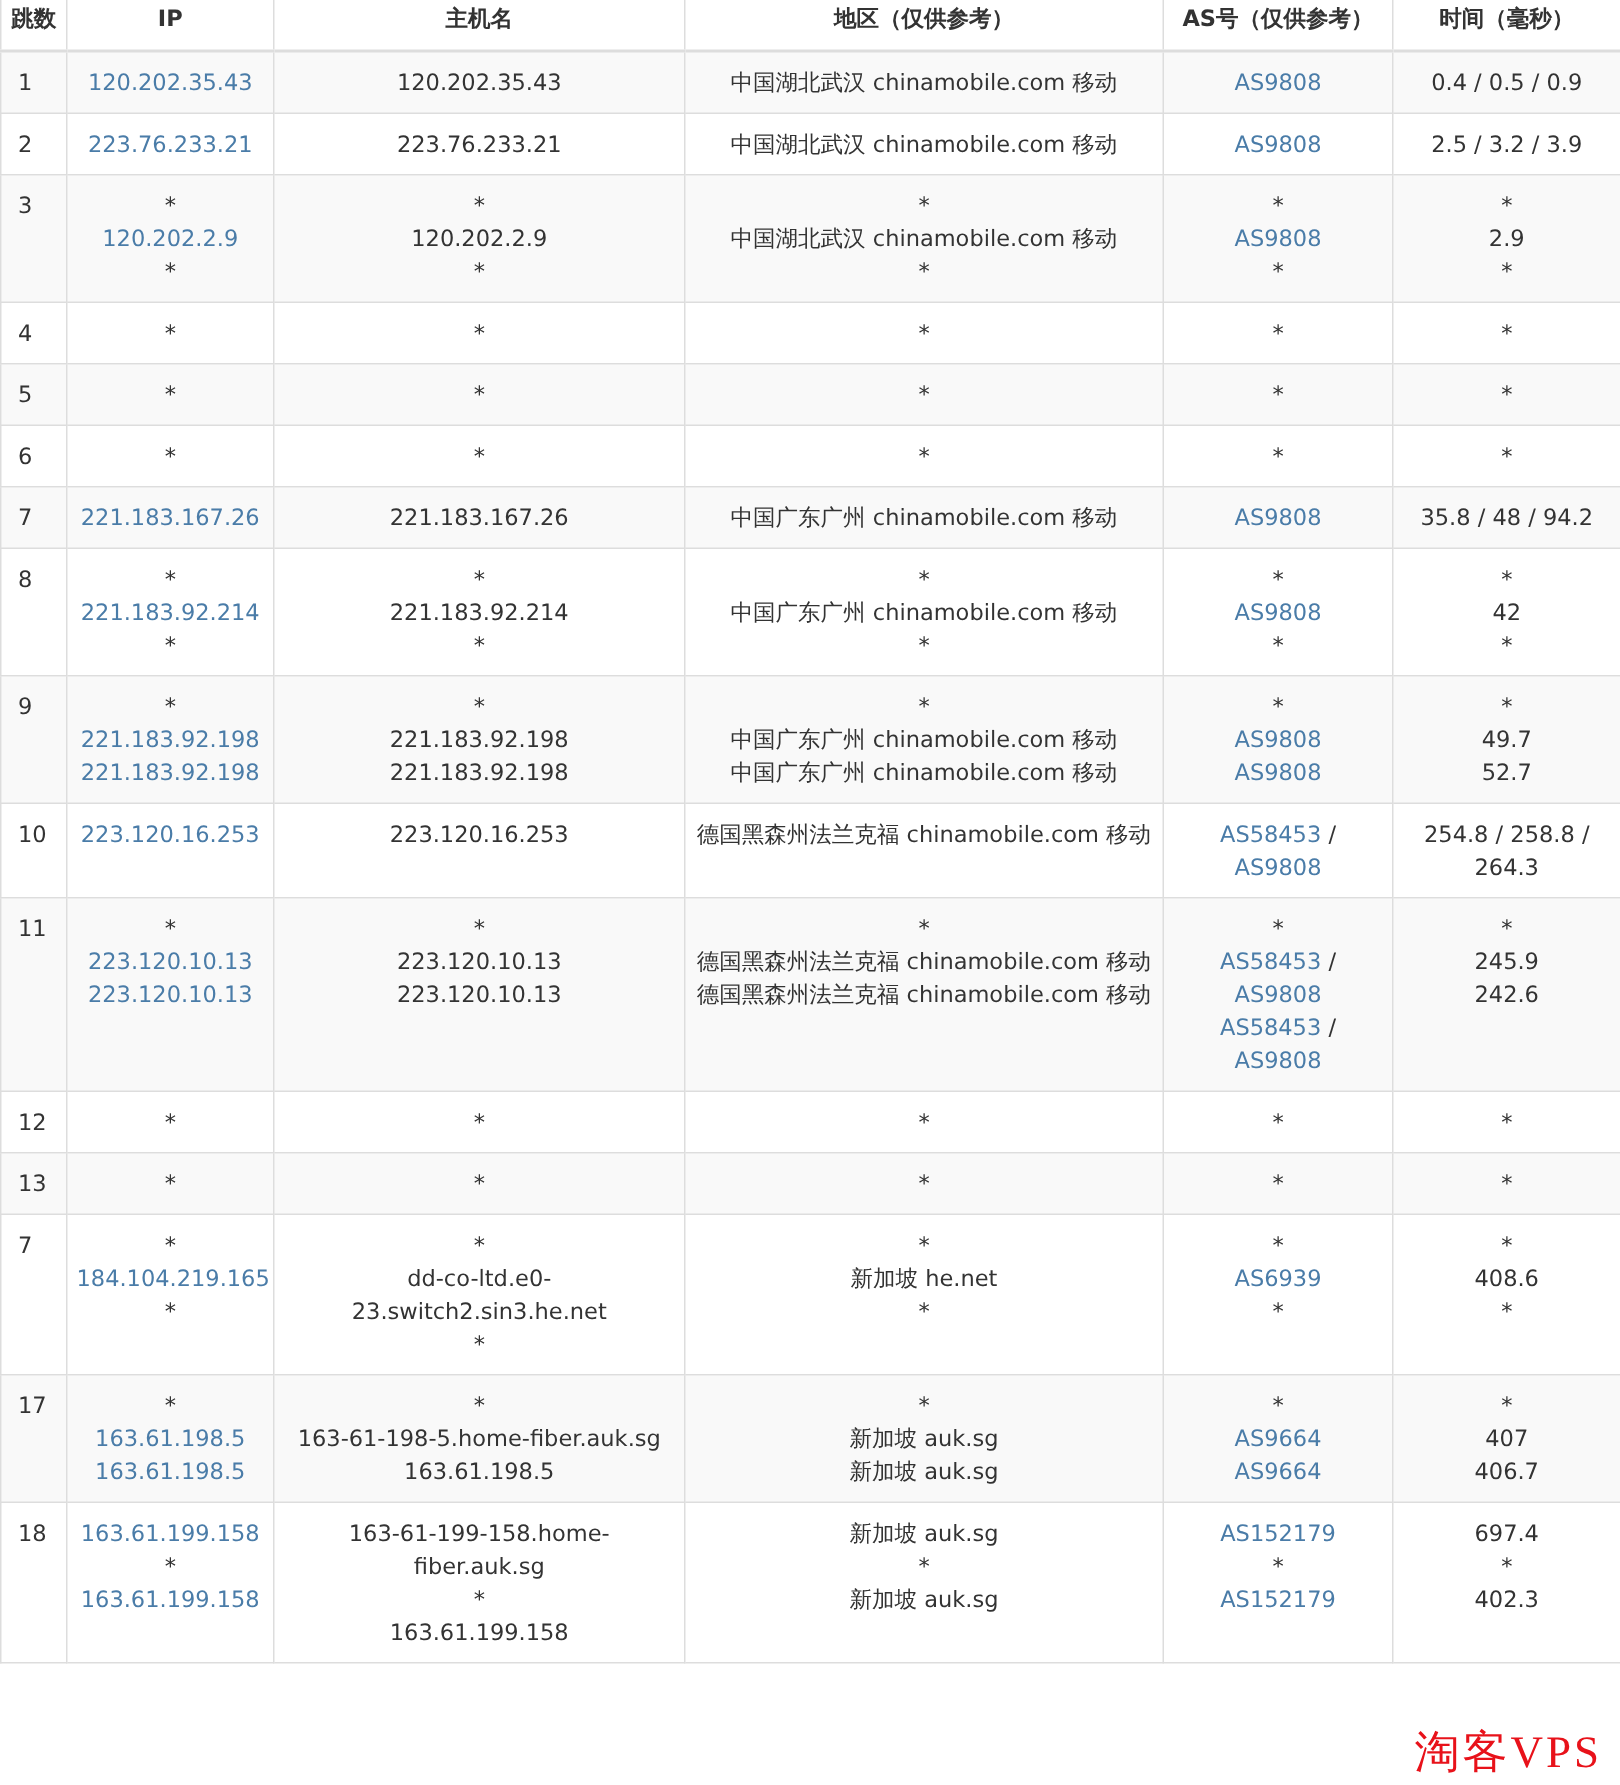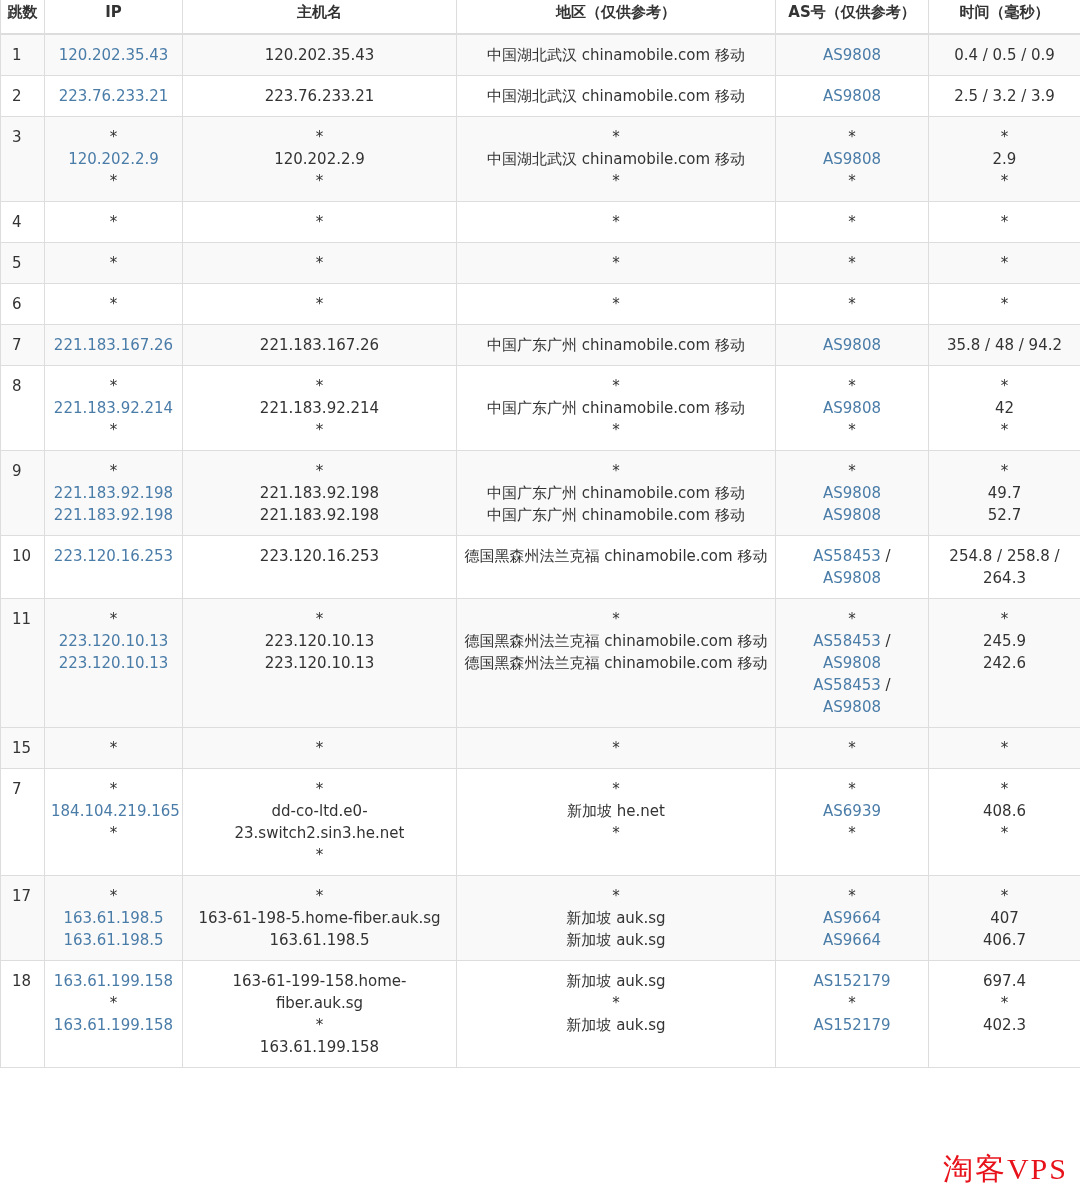--- a/index.html
+++ b/index.html
@@ -282,22 +282,40 @@
             <span class="ln">*</span>
             <span class="ln"><span class="link">AS58453</span><span> / </span><br><span class="link">AS9808</span></span>
             <span class="ln"><span class="link">AS58453</span><span> / </span><br><span class="link">AS9808</span></span>
           </td>
           <td>
             <span class="ln">*</span>
             <span class="ln">245.9</span>
             <span class="ln">242.6</span>
           </td>
         </tr>
-        <tr class="odd">
-          <td class="hop">15</td>
+        <tr class="even">
+          <td class="hop">12</td>
+          <td>
+            <span class="ln">*</span>
+          </td>
+          <td>
+            <span class="ln">*</span>
+          </td>
+          <td>
+            <span class="ln">*</span>
+          </td>
+          <td>
+            <span class="ln">*</span>
+          </td>
+          <td>
+            <span class="ln">*</span>
+          </td>
+        </tr>
+        <tr class="odd">
+          <td class="hop">13</td>
           <td>
             <span class="ln">*</span>
           </td>
           <td>
             <span class="ln">*</span>
           </td>
           <td>
             <span class="ln">*</span>
           </td>
           <td>

